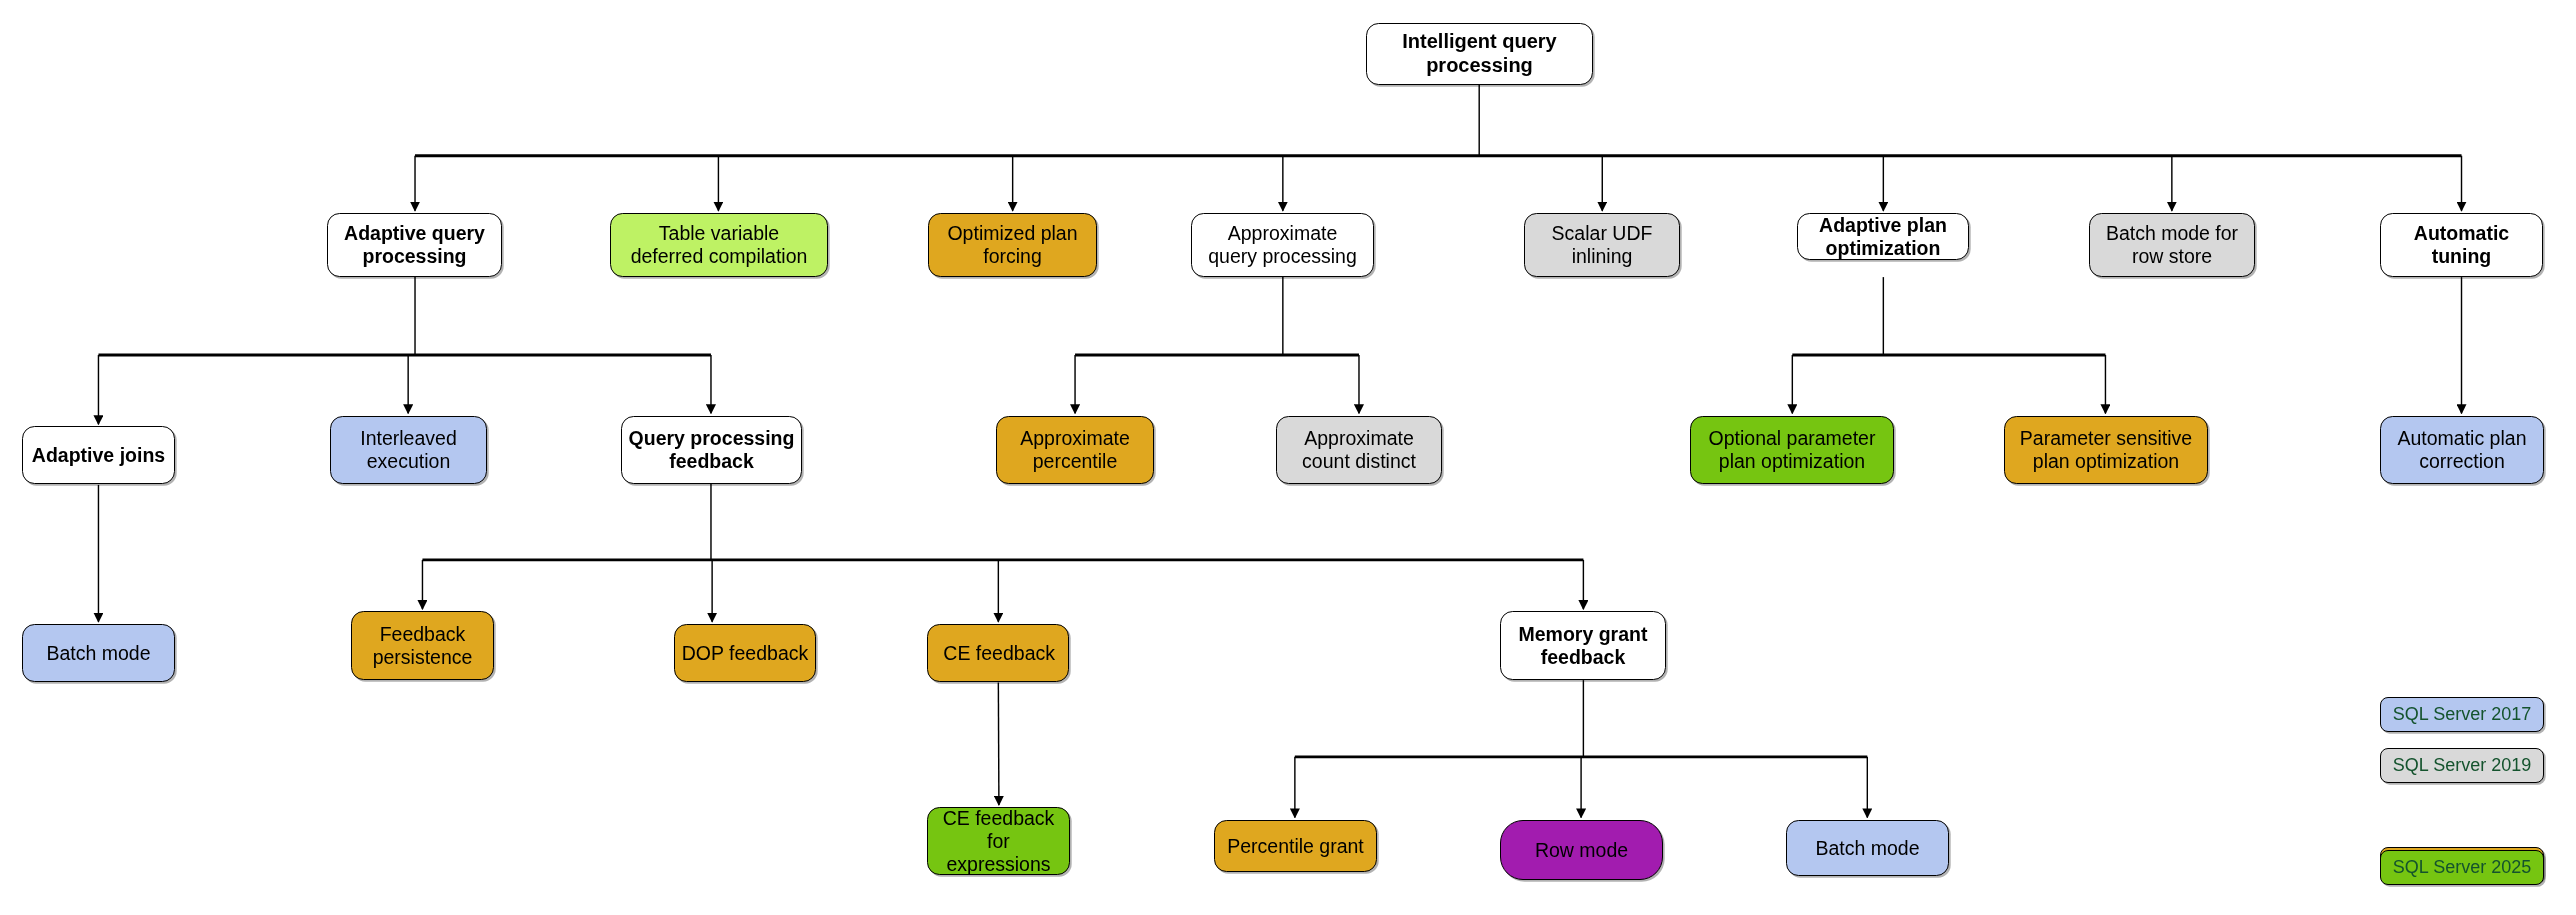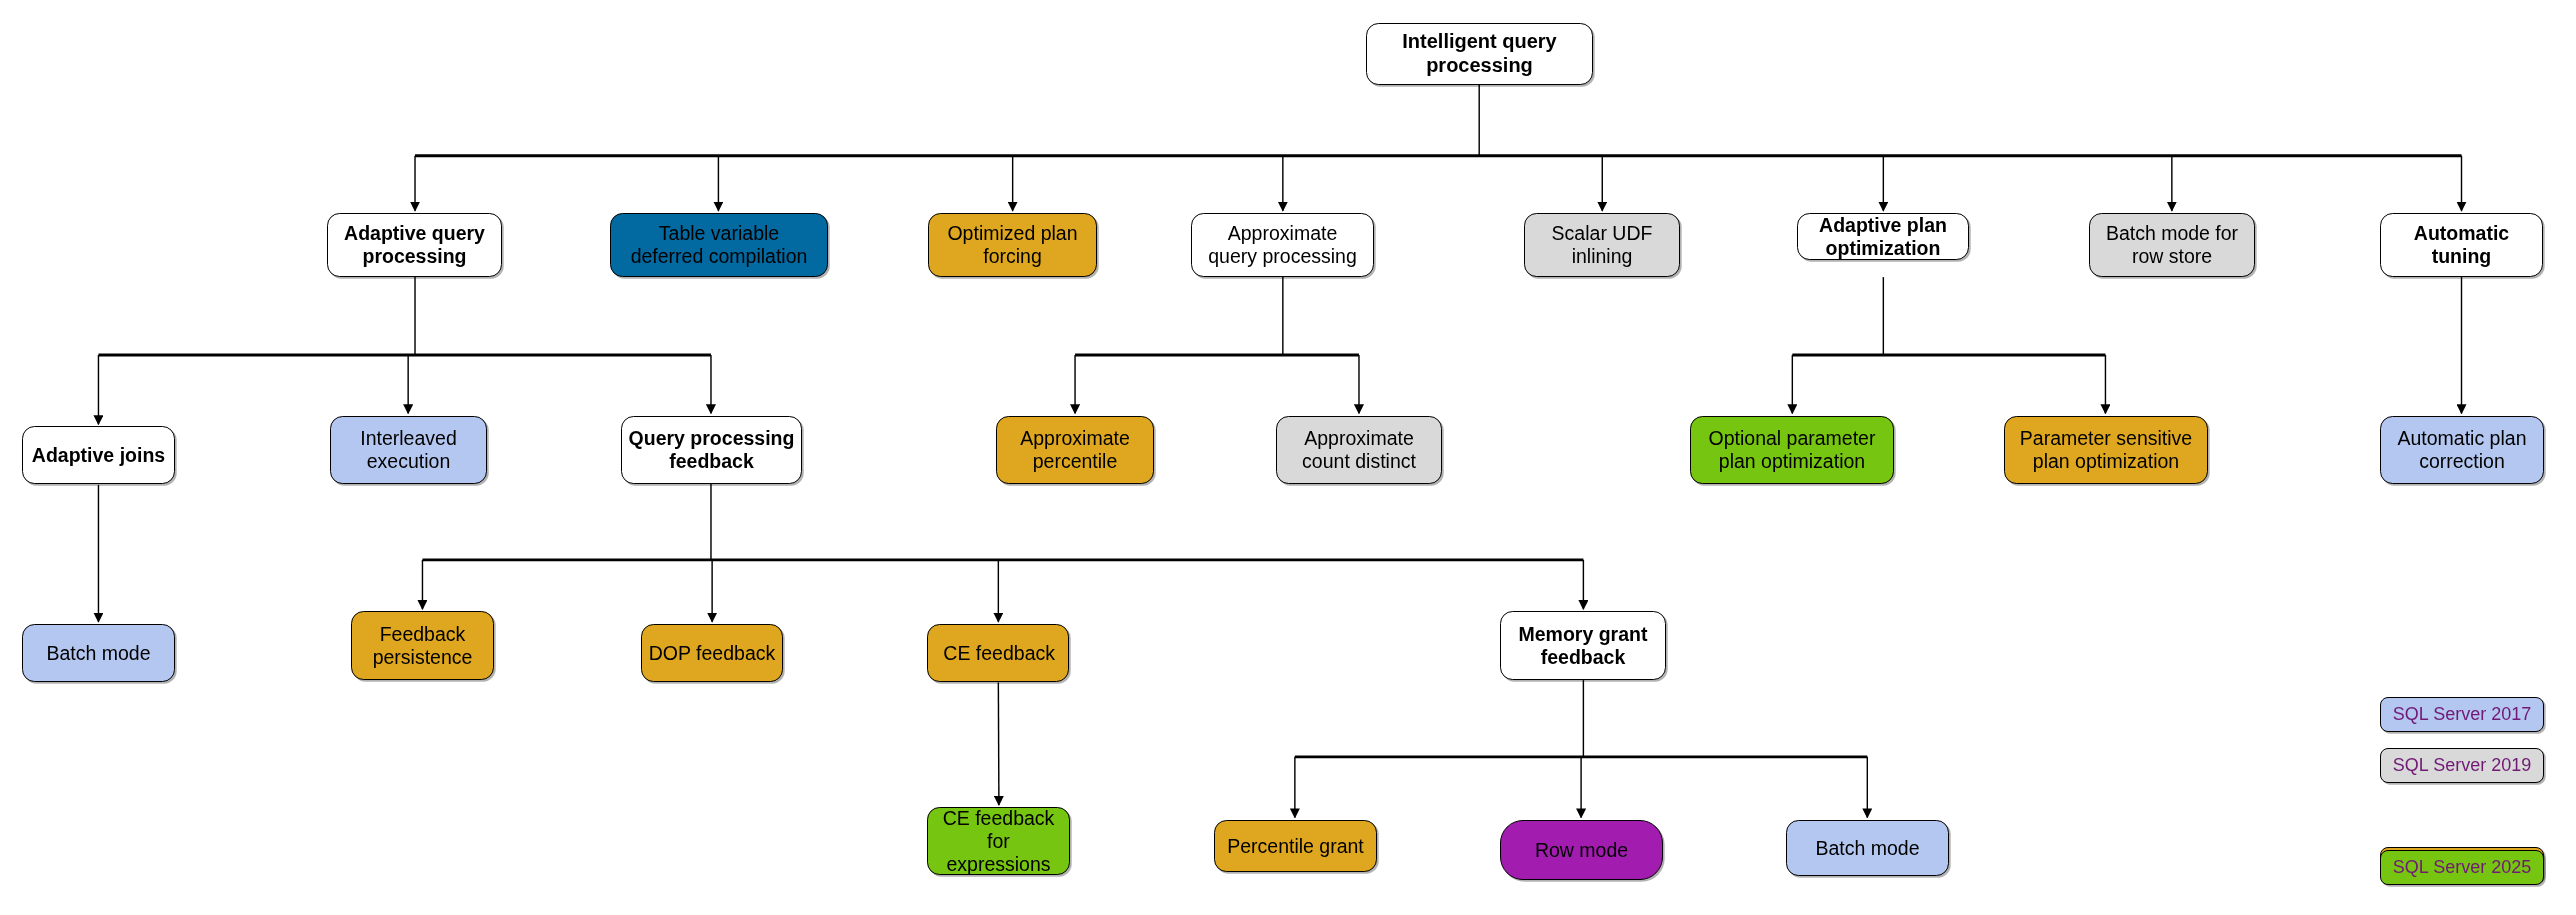--- a/index.html
+++ b/index.html
@@ -42,21 +42,21 @@
   .node.bold { font-weight: bold; }
   .legend-item {
     position: absolute;
     display: flex;
     align-items: center;
     justify-content: center;
     border: 1.7px solid #000000;
     border-radius: 8px;
     font-size: 18px;
     font-family: "Liberation Sans", sans-serif;
-    color: #701a75;
+    color: #14532d;
     box-shadow: 1.7px 1.7px 0 rgba(0,0,0,0.30);
   }
 </style>
 </head>
 <body>
 
 <div id="canvas">
   <svg id="edges" viewBox="0 0 4500 1600" width="2576" height="916">
     <defs>
       <marker id="arrow" viewBox="0 0 10 10" refX="9" refY="5" markerWidth="7" markerHeight="7" orient="auto-start-reverse">
@@ -101,21 +101,21 @@
         <path d="M 2262 1322 L 2262 1428" stroke-width="2.5" stroke-linecap="butt" marker-end="url(#arrow)"></path>
         <path d="M 2762 1322 L 2762 1428" stroke-width="2.5" stroke-linecap="butt" marker-end="url(#arrow)"></path>
         <path d="M 3262 1322 L 3262 1428" stroke-width="2.5" stroke-linecap="butt" marker-end="url(#arrow)"></path>
       </g>
   </svg>
   <div id="node-layer">
       <div class="node bold root" style="left: 1366px; top: 23px; width: 227px; height: 62px; background: rgb(255, 255, 255);"><span>Intelligent query
 processing</span></div>
       <div class="node bold" style="left: 327px; top: 213px; width: 175px; height: 64px; background: rgb(255, 255, 255);"><span>Adaptive query
 processing</span></div>
-      <div class="node" style="left: 610px; top: 213px; width: 218px; height: 64px; background: #0369a1;"><span>Table variable
+      <div class="node" style="left: 610px; top: 213px; width: 218px; height: 64px; background: #bef264;"><span>Table variable
 deferred compilation</span></div>
       <div class="node" style="left: 928px; top: 213px; width: 169px; height: 64px; background: rgb(223, 167, 31);"><span>Optimized plan
 forcing</span></div>
       <div class="node" style="left: 1191px; top: 213px; width: 183px; height: 64px; background: rgb(255, 255, 255);"><span>Approximate
 query processing</span></div>
       <div class="node" style="left: 1524px; top: 213px; width: 156px; height: 64px; background: rgb(217, 217, 217);"><span>Scalar UDF
 inlining</span></div>
       <div class="node bold" style="left: 1797px; top: 213px; width: 172px; height: 47px; background: rgb(255, 255, 255);"><span>Adaptive plan
 optimization</span></div>
       <div class="node" style="left: 2089px; top: 213px; width: 166px; height: 64px; background: rgb(217, 217, 217);"><span>Batch mode for
@@ -133,21 +133,21 @@
 count distinct</span></div>
       <div class="node" style="left: 1690px; top: 416px; width: 204px; height: 68px; background: rgb(118, 197, 17);"><span>Optional parameter
 plan optimization</span></div>
       <div class="node" style="left: 2004px; top: 416px; width: 204px; height: 68px; background: rgb(223, 167, 31);"><span>Parameter sensitive
 plan optimization</span></div>
       <div class="node" style="left: 2380px; top: 416px; width: 164px; height: 68px; background: rgb(180, 199, 240);"><span>Automatic plan
 correction</span></div>
       <div class="node" style="left: 22px; top: 624px; width: 153px; height: 58px; background: rgb(180, 199, 240);"><span>Batch mode</span></div>
       <div class="node" style="left: 351px; top: 611px; width: 143px; height: 69px; background: rgb(223, 167, 31);"><span>Feedback
 persistence</span></div>
-      <div class="node" style="left: 641px; top: 624px; width: 142px; height: 58px; background: rgb(223, 167, 31);"><span>DOP feedback</span></div>
+      <div class="node" style="left: 674px; top: 624px; width: 142px; height: 58px; background: rgb(223, 167, 31);"><span>DOP feedback</span></div>
       <div class="node" style="left: 927px; top: 624px; width: 142px; height: 58px; background: rgb(223, 167, 31); padding-left: 8px;"><span>CE feedback</span></div>
       <div class="node bold" style="left: 1500px; top: 611px; width: 166px; height: 69px; background: rgb(255, 255, 255);"><span>Memory grant
 feedback</span></div>
       <div class="node" style="left: 927px; top: 807px; width: 143px; height: 68px; background: rgb(118, 197, 17);"><span>CE feedback for
 expressions</span></div>
       <div class="node" style="left: 1214px; top: 820px; width: 163px; height: 52px; background: rgb(223, 167, 31);"><span>Percentile grant</span></div>
       <div class="node" style="left: 1500px; top: 820px; width: 163px; height: 60px; background: #a21caf; border-radius: 23px;"><span>Row mode</span></div>
       <div class="node" style="left: 1786px; top: 820px; width: 163px; height: 56px; background: rgb(180, 199, 240);"><span>Batch mode</span></div>
     </div>
   <div id="legend-layer">

